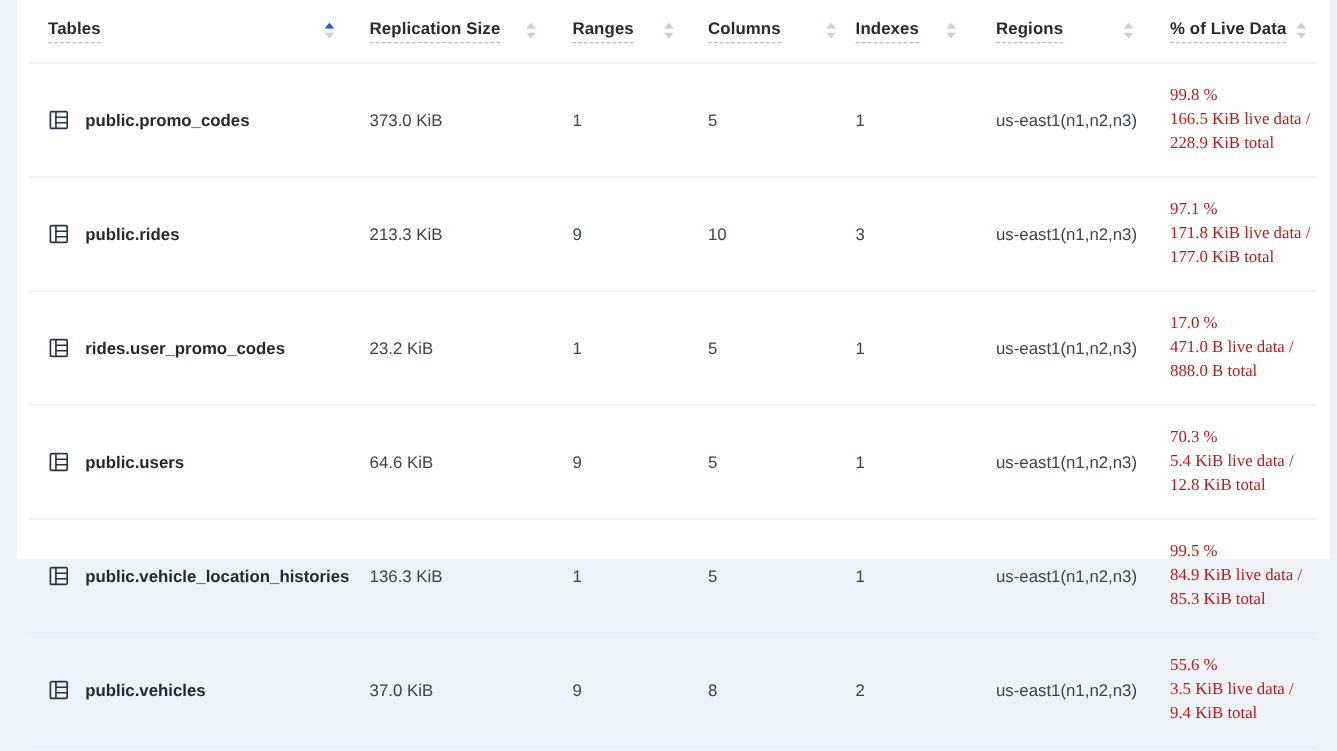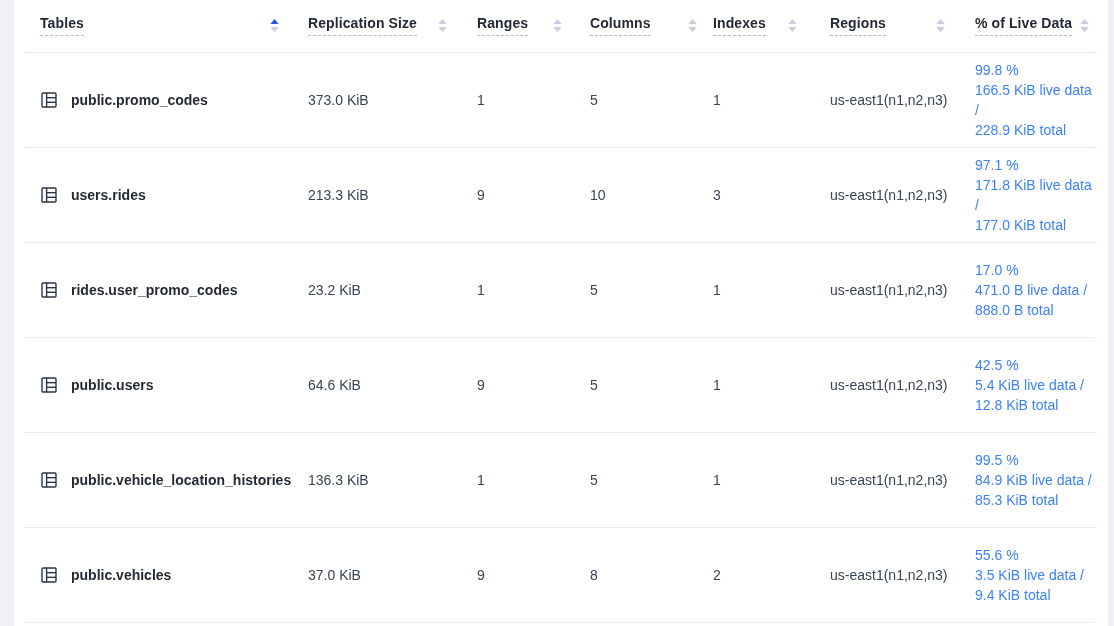--- a/index.html
+++ b/index.html
@@ -4,21 +4,21 @@
 <style>
   * { box-sizing: border-box; }
   html, body {
     margin: 0; padding: 0;
     width: 1114px; height: 626px;
     background: #eef1f6;
     font-family: "Liberation Sans", sans-serif;
     overflow: hidden;
   }
   .card {
-    width: 1094px; height: 626px;
+    width: 1094px; height: 466px;
     margin-left: 14px;
     background: #ffffff;
   }
   table.db-tables {
     table-layout: fixed;
     border-collapse: collapse;
     width: 1072px;
     margin: 0 11px;
   }
   th, td { padding: 0; text-align: left; vertical-align: middle; }
@@ -51,21 +51,21 @@
   .c5 { padding-left: 8px;  }
   .c6 { padding-left: 25px; margin-top: 12px; }
   .c7 { padding-left: 22px; margin-top: 48px; }
 
   td { font-size: 14px; color: #394455; }
   .name-cell { display: flex; align-items: center; height: 94px; gap: 13px; }
   .tbl-icon { display: inline-flex; flex: 0 0 auto; margin-top: 1px; }
   .tbl-name {
     font-weight: 700; color: #242a35; cursor: pointer;
   }
-  .live-cell div { line-height: 20px; color: #3b82f6; }
+  .live-cell div { line-height: 20px; color: #b91c1c; font-family: Liberation Serif, serif; }
   tbody tr { cursor: pointer; }
 </style>
 </head>
 <body>
 
 <div class="card">
   <table class="db-tables">
     <colgroup>
       <col style="width:262px">
         <col style="width:168px">
@@ -201,21 +201,21 @@
     <td class="c1">
       <div class="name-cell">
         <span class="tbl-icon">
                 <svg id="tpl-table-icon" width="18" height="18" viewBox="0 0 18 18" fill="none">
     <rect x="2" y="2" width="14" height="14" rx="1" stroke="#2c3547" stroke-width="1.4"></rect>
     <line x1="6.6" y1="2" x2="6.6" y2="16" stroke="#2c3547" stroke-width="1.4"></line>
     <line x1="6.6" y1="6.7" x2="16" y2="6.7" stroke="#2c3547" stroke-width="1.4"></line>
     <line x1="6.6" y1="11.3" x2="16" y2="11.3" stroke="#2c3547" stroke-width="1.4"></line>
   </svg>
               </span>
-        <span class="tbl-name">users.rides</span>
+        <span class="tbl-name">public.rides</span>
       </div>
     </td>
     <td class="c2">213.3 KiB</td>
     <td class="c3">9</td>
     <td class="c4">10</td>
     <td class="c5">3</td>
     <td class="c6">us-east1(n1,n2,n3)</td>
     <td class="c7 live-cell">
       <div>97.1 %</div>
       <div>171.8 KiB live data /</div>
@@ -262,21 +262,21 @@
               </span>
         <span class="tbl-name">public.users</span>
       </div>
     </td>
     <td class="c2">64.6 KiB</td>
     <td class="c3">9</td>
     <td class="c4">5</td>
     <td class="c5">1</td>
     <td class="c6">us-east1(n1,n2,n3)</td>
     <td class="c7 live-cell">
-      <div>42.5 %</div>
+      <div>70.3 %</div>
       <div>5.4 KiB live data /</div>
       <div>12.8 KiB total</div>
     </td>
   </tr>
 
   <tr>
     <td class="c1">
       <div class="name-cell">
         <span class="tbl-icon">
                 <svg id="tpl-table-icon" width="18" height="18" viewBox="0 0 18 18" fill="none">

